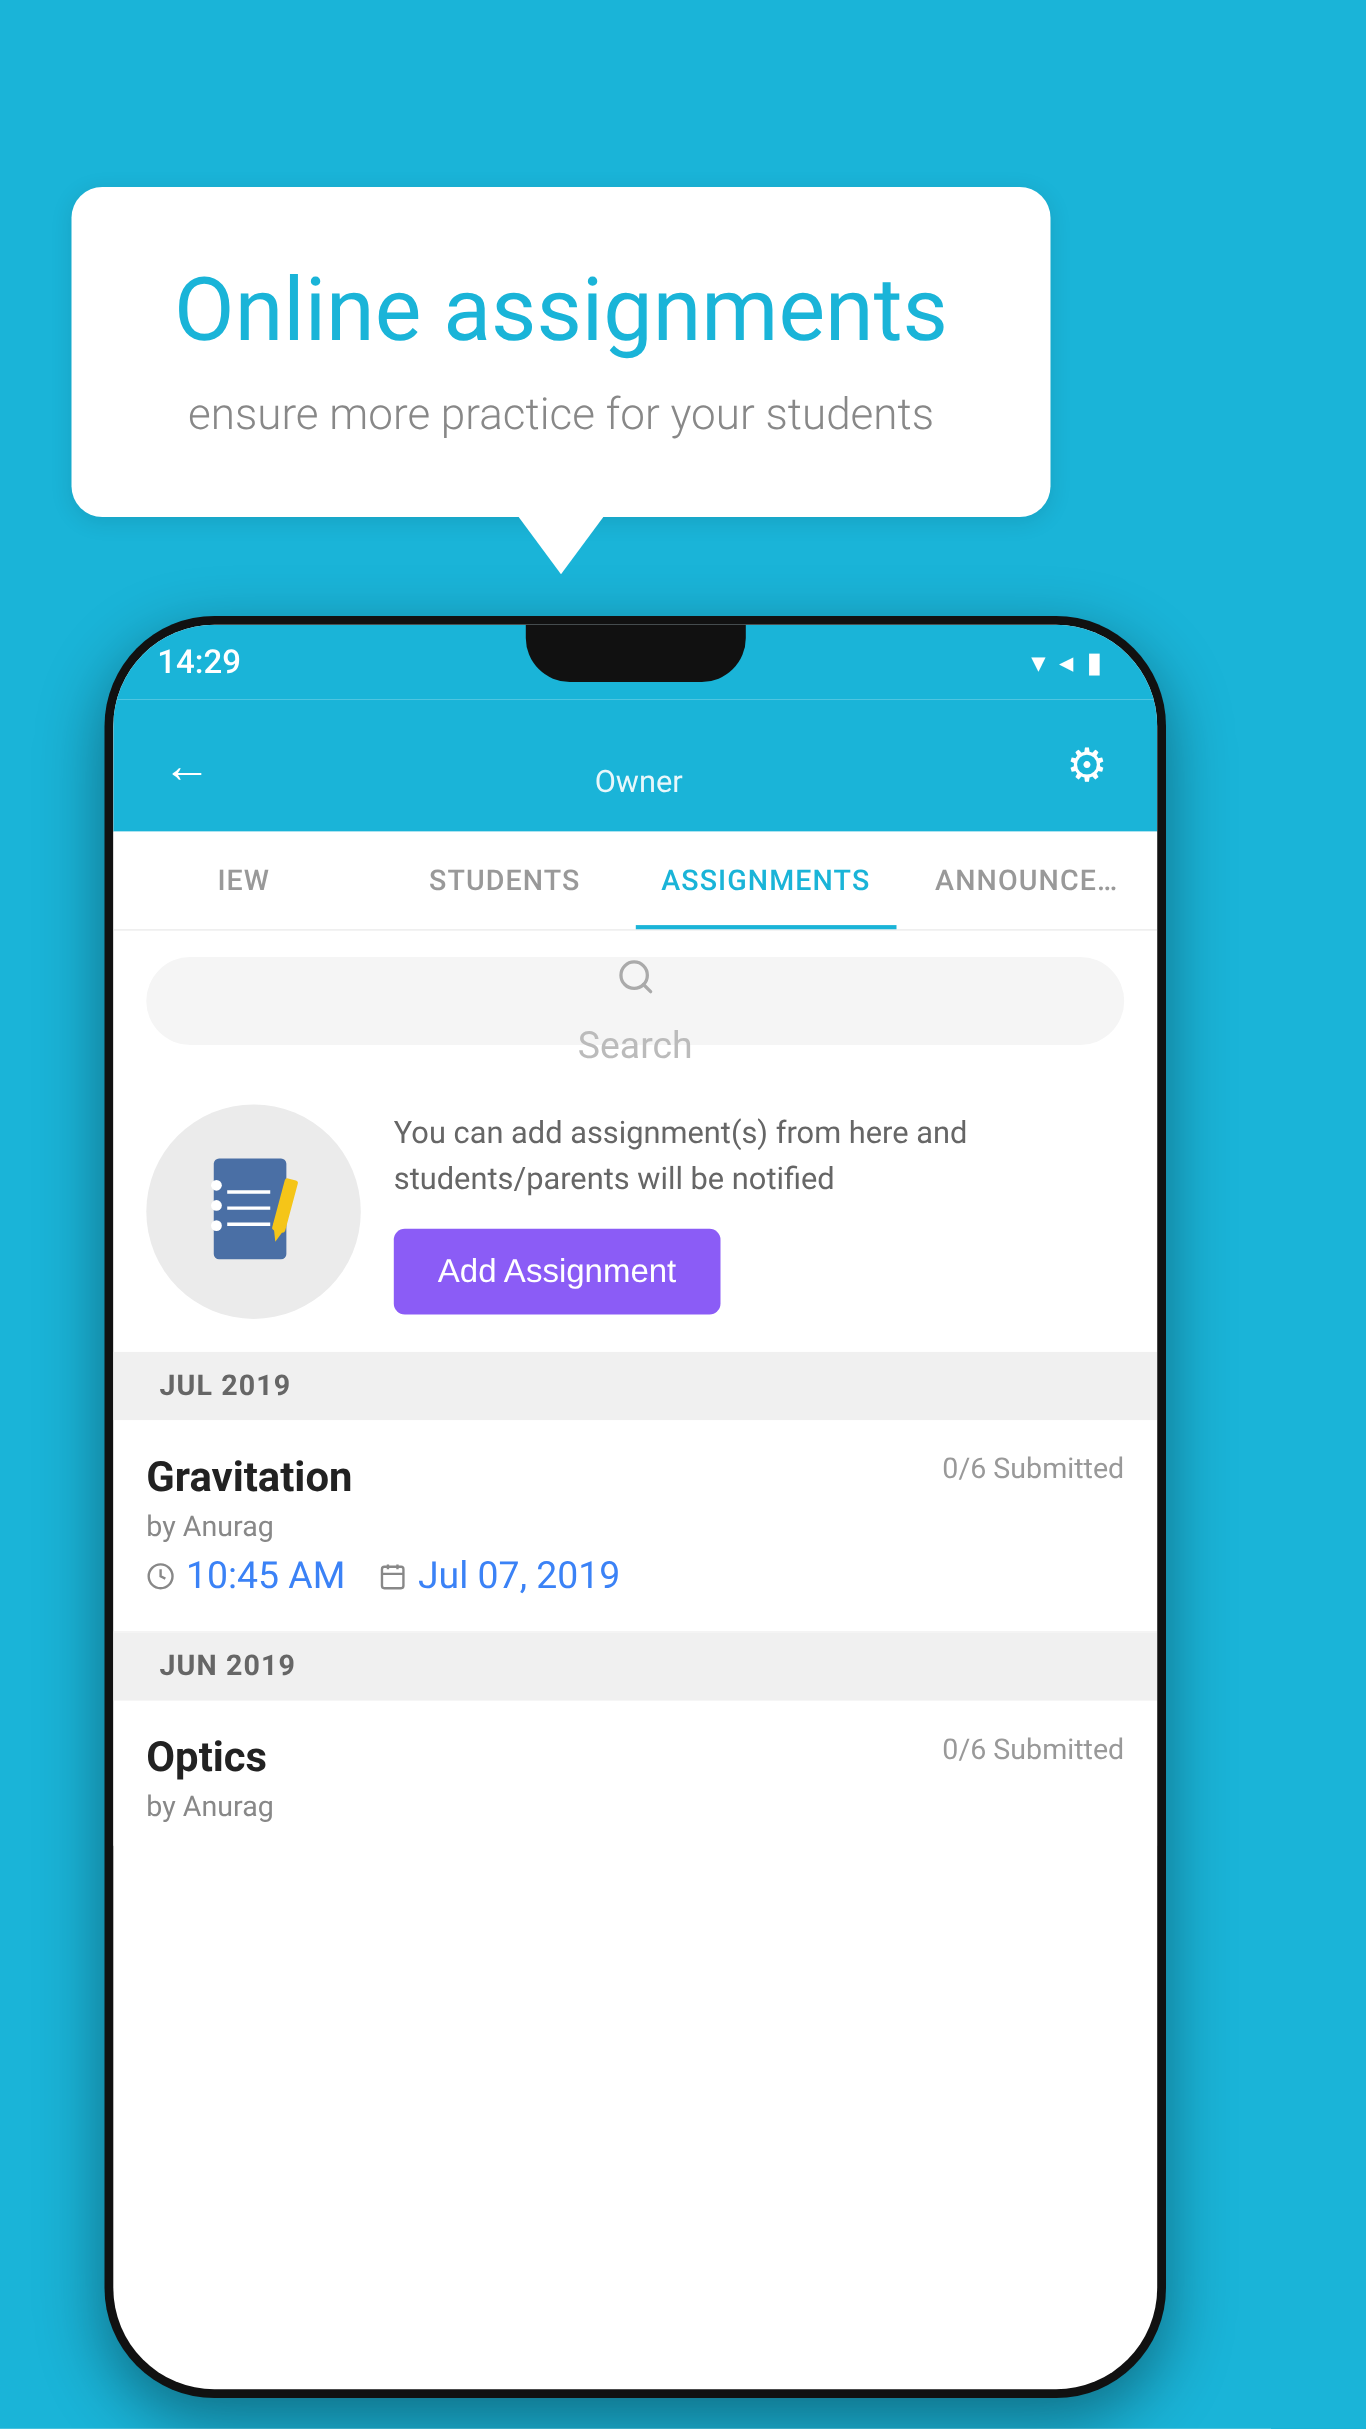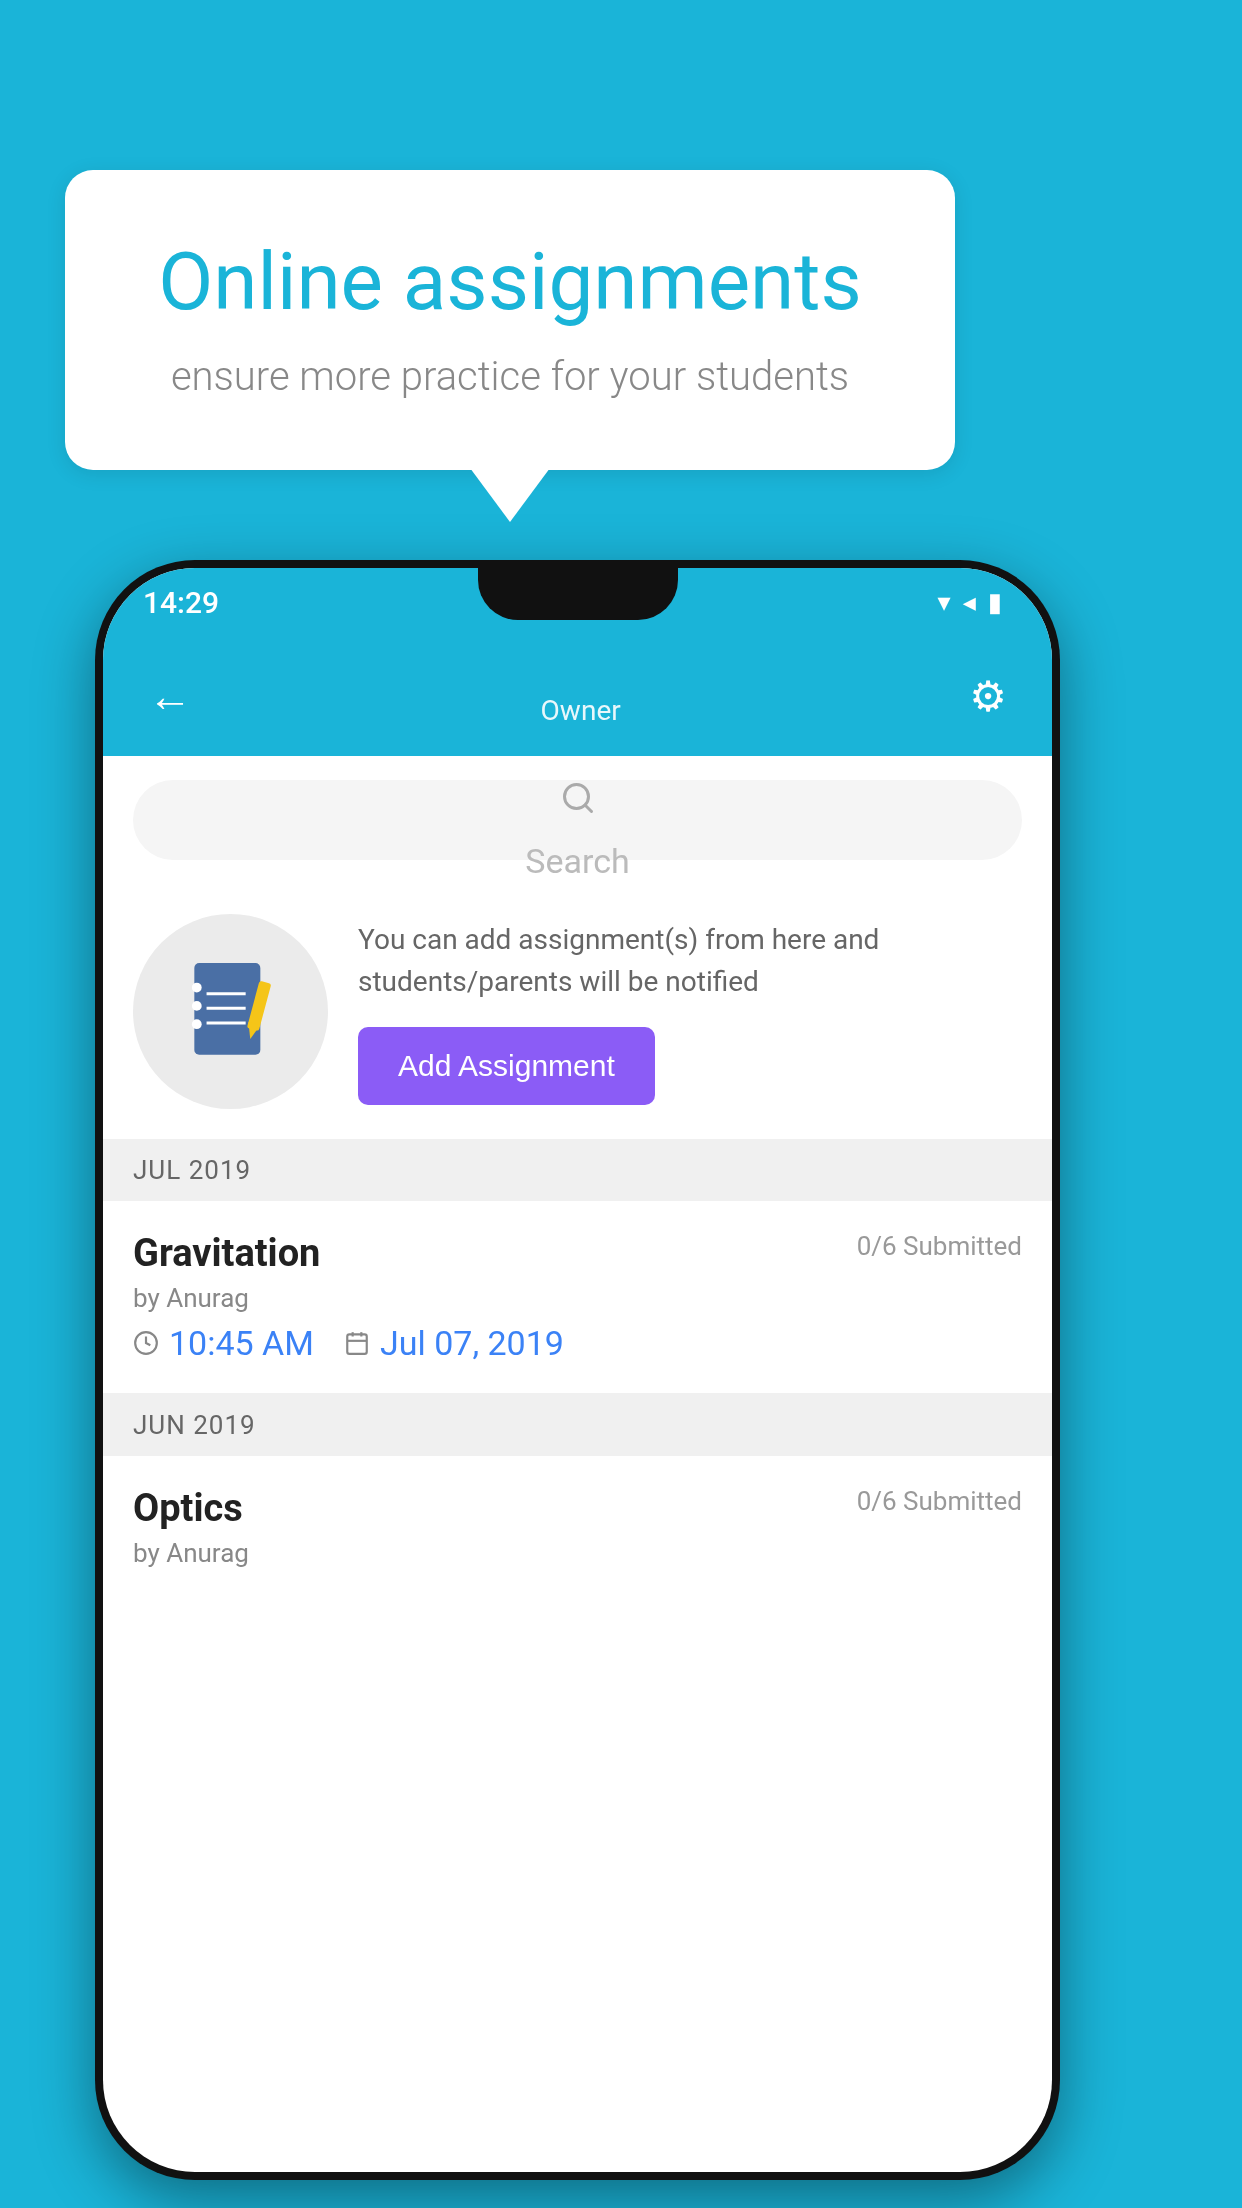--- a/index.html
+++ b/index.html
@@ -240,24 +240,24 @@
       border-radius: 10px;
       padding: 22px 40px;
       font-size: 30px;
       font-weight: 500;
       cursor: pointer;
     }
 
     
     .section-header {
       background: #f0f0f0;
-      padding: 16px 30px;
+      padding: 16px 42px;
       font-size: 26px;
       color: #666;
-      font-weight: 400;
+      font-weight: 700;
       letter-spacing: 1px;
     }
 
     
     .assignment-row {
       padding: 30px 30px;
       border-bottom: 1px solid #f0f0f0;
     }
     .assignment-row-top {
       display: flex;
@@ -324,20 +324,34 @@
     </div>
 
     <div class="app-bar">
       <span class="back-arrow">←</span>
       <div class="app-bar-title-container">
         <div class="app-bar-subtitle">Owner</div>
       </div>
       <span class="settings-icon">⚙</span>
     </div>
 
+    <div class="tabs-bar">
+      <div class="tab-item">
+        <span>IEW</span>
+      </div>
+      <div class="tab-item">
+        <span>STUDENTS</span>
+      </div>
+      <div class="tab-item active">
+        <span>ASSIGNMENTS</span>
+      </div>
+      <div class="tab-item">
+        <span>ANNOUNCE…</span>
+      </div>
+    </div>
 
     <div class="content-area">
 
       <div class="search-bar">
         <span class="search-icon-svg">
           <svg width="36" height="36" viewBox="0 0 24 24" fill="none" stroke="#aaa" stroke-width="2" stroke-linecap="round" stroke-linejoin="round">
             <circle cx="11" cy="11" r="8"></circle>
             <line x1="21" y1="21" x2="16.65" y2="16.65"></line>
           </svg>
         </span>

